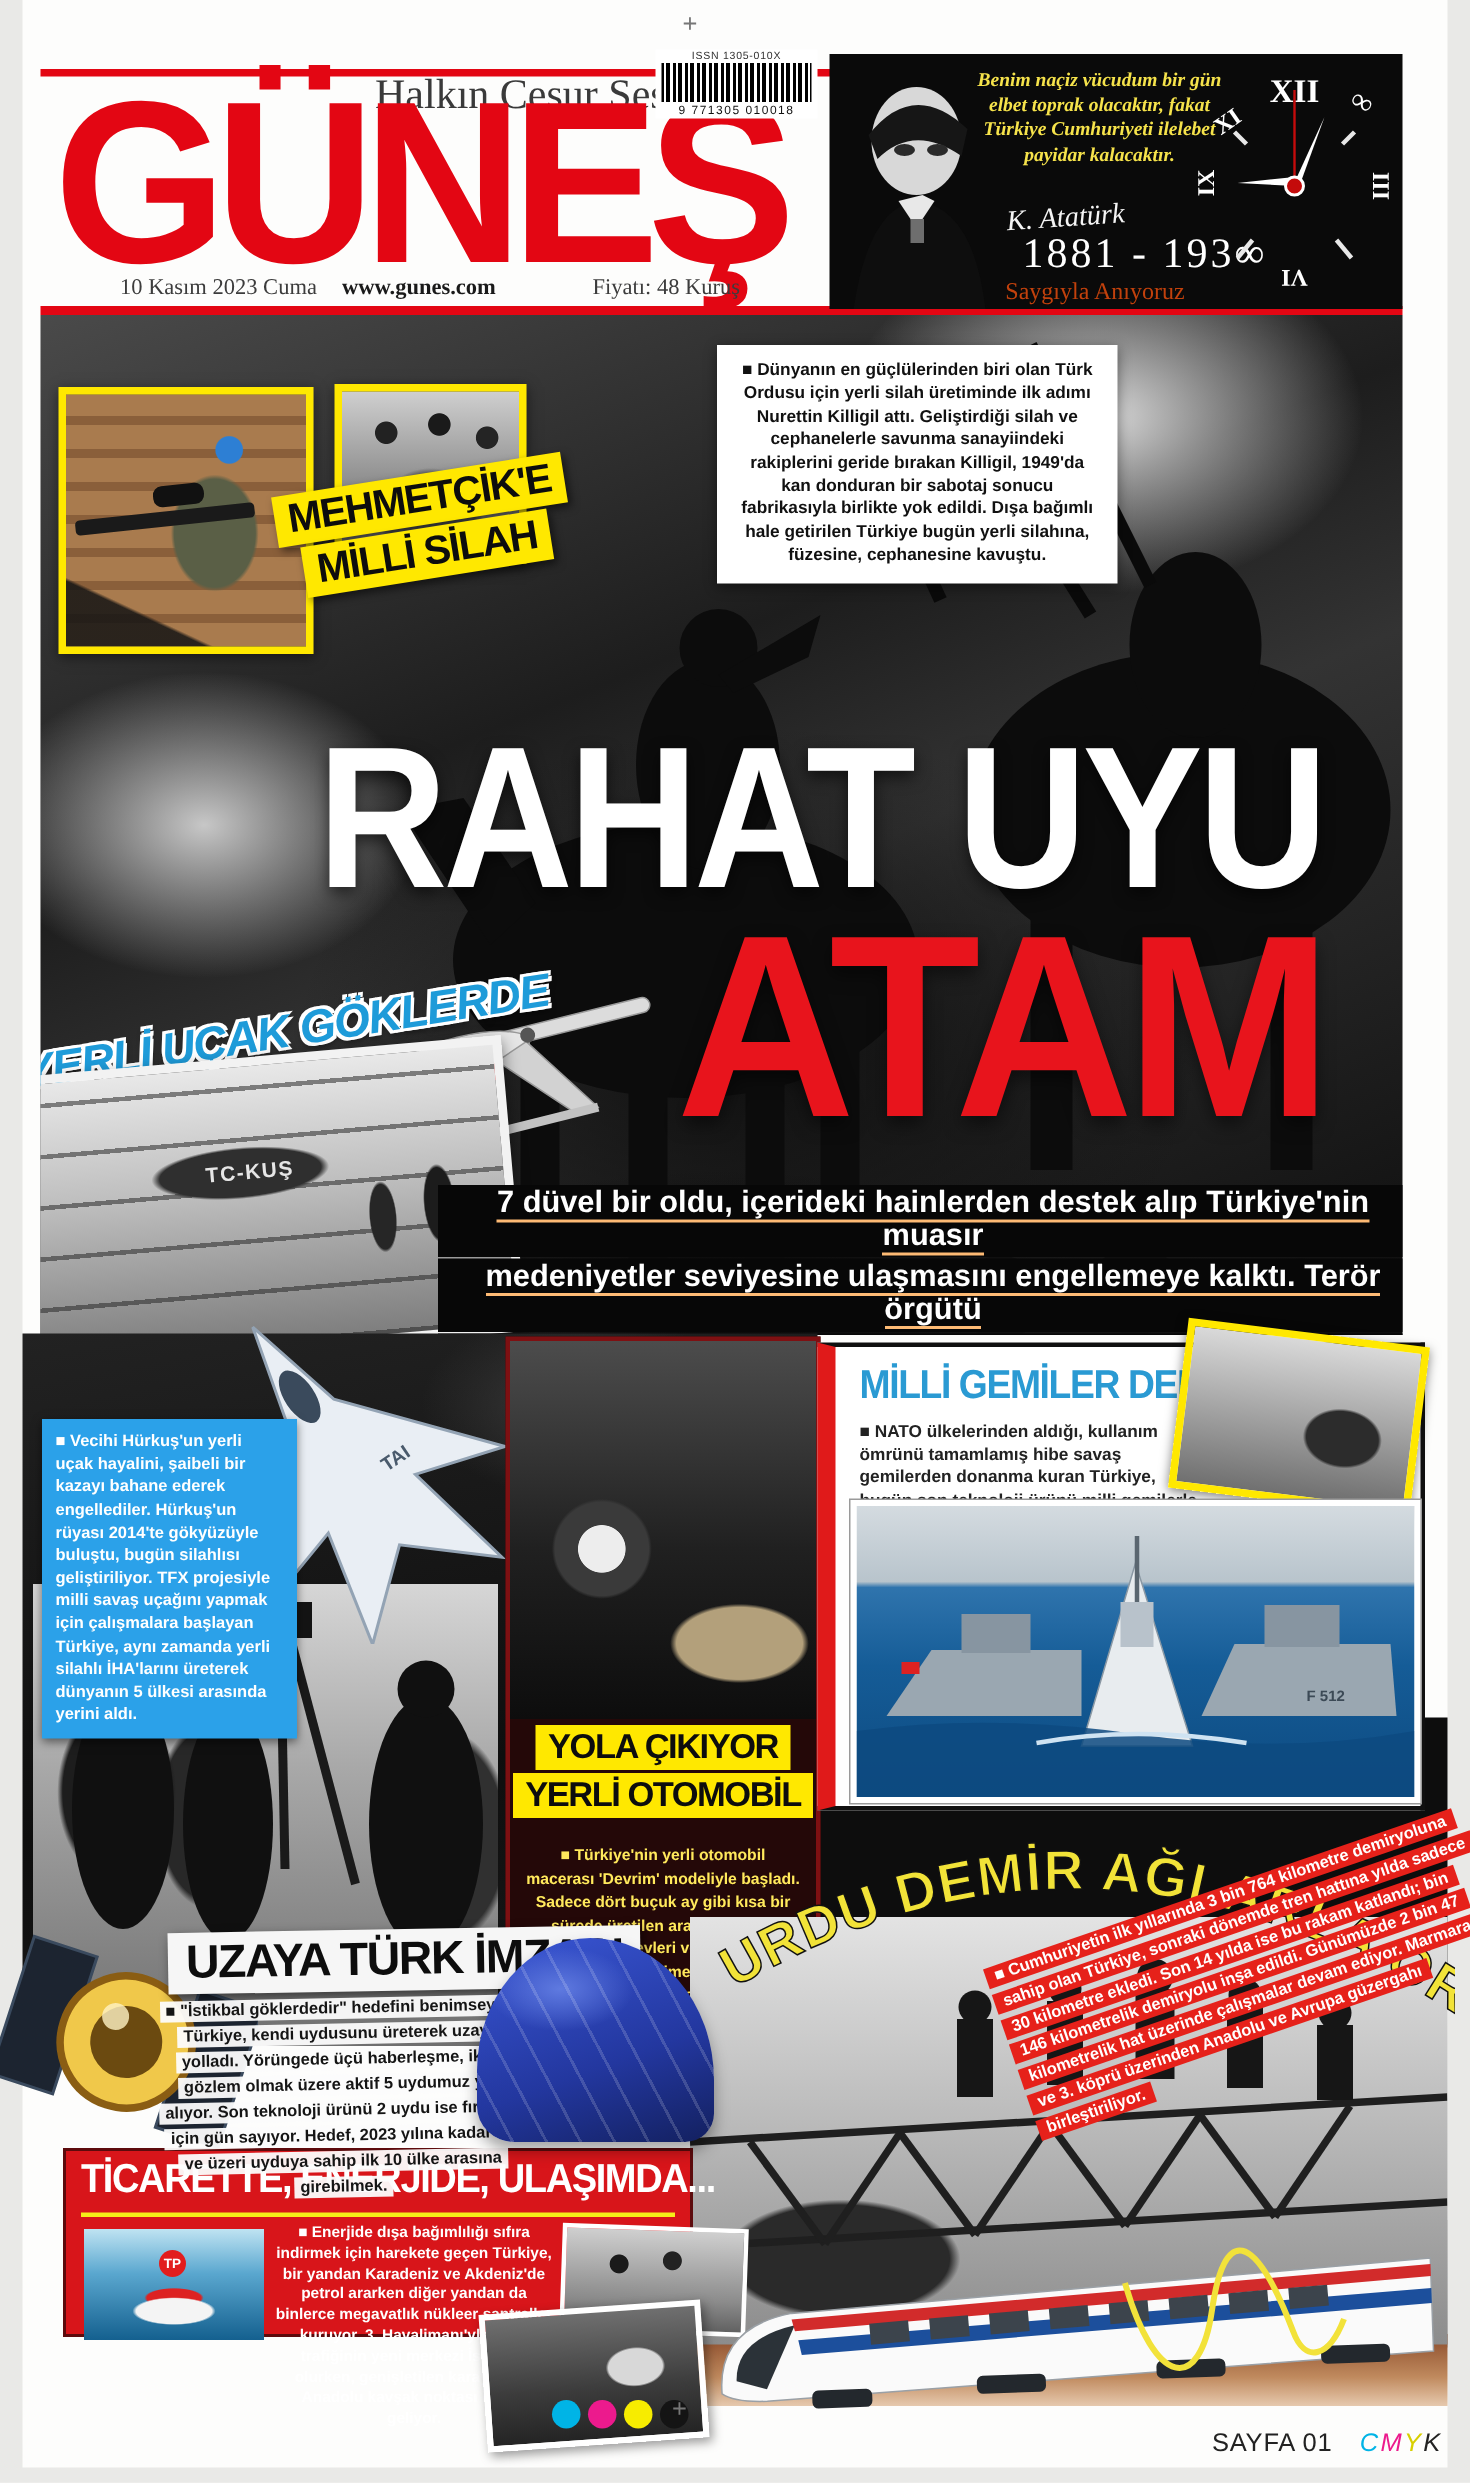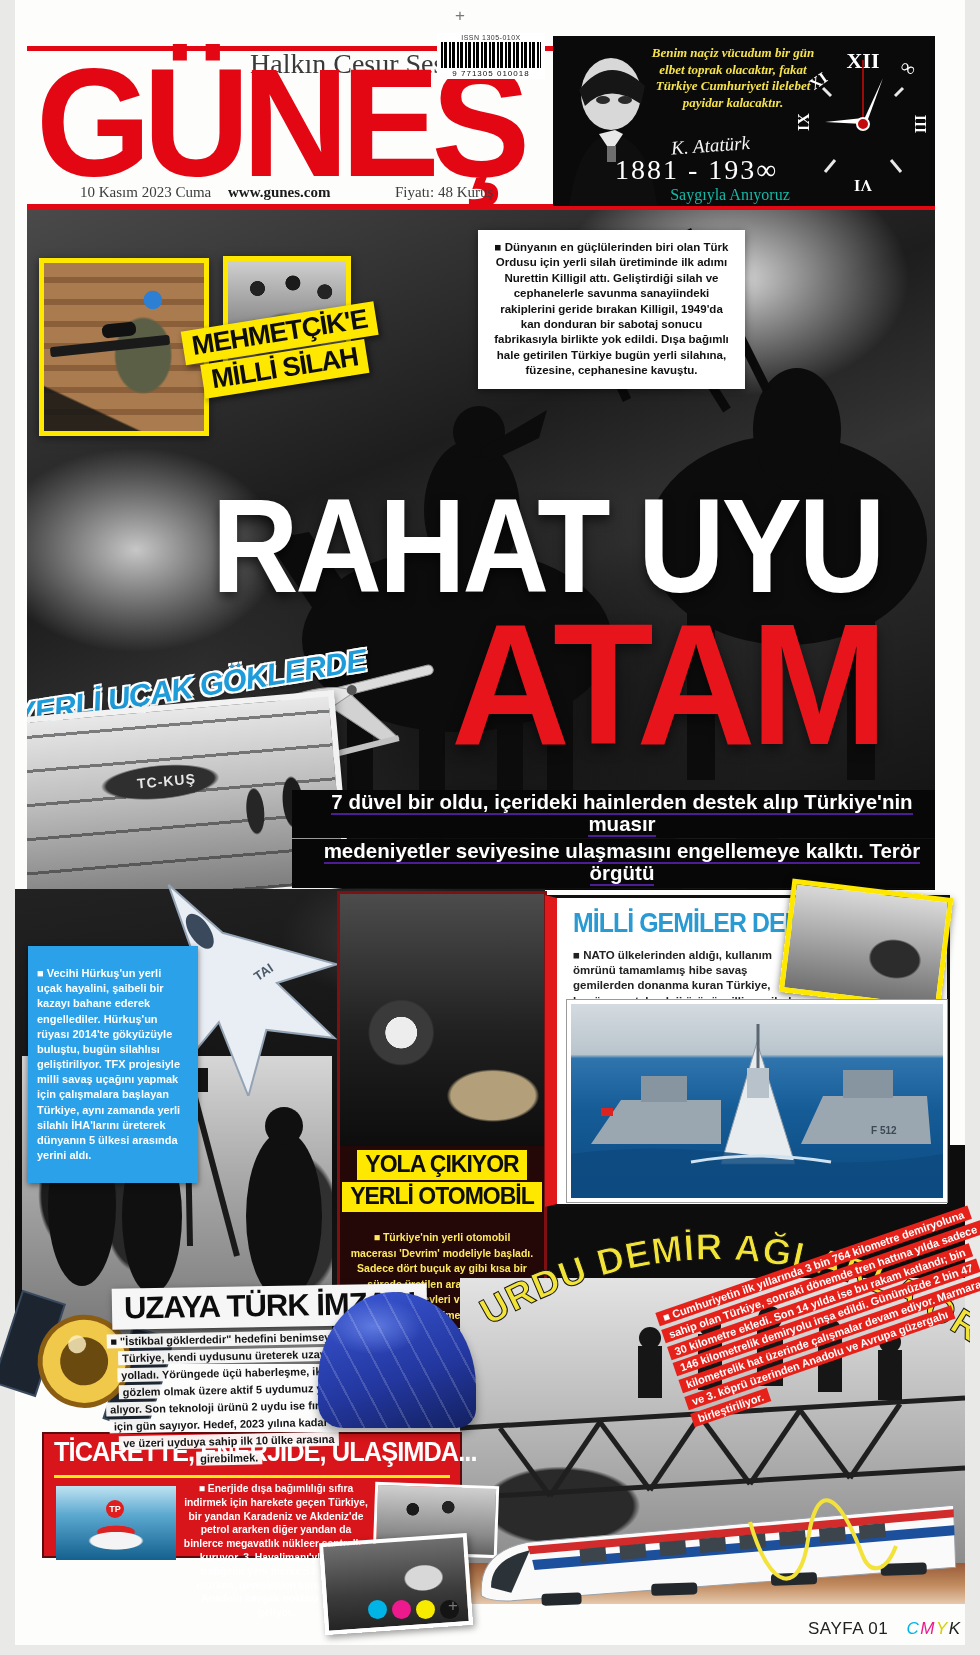--- a/index.html
+++ b/index.html
@@ -17,23 +17,23 @@
   .issn{font-size:7px;color:#333;letter-spacing:.5px;}
   .bars{height:26px;margin:1px 2px;background:repeating-linear-gradient(90deg,#000 0 2px,#fff 2px 3px,#000 3px 6px,#fff 6px 8px);}
   .bdigits{font-size:8px;color:#111;letter-spacing:1px;}
   .mh-info{top:184px;font-family:"Liberation Serif",serif;font-size:15px;color:#3c3c3c;}
   
   .memorial{left:553px;top:36px;width:382px;height:170px;background:#0a0a0a;overflow:hidden;}
   .quote{left:96px;top:9px;width:168px;text-align:center;color:#f6e34b;font-family:"Liberation Serif",serif;
          font-style:italic;font-weight:bold;font-size:13px;line-height:1.28;}
   .sig{left:118px;top:97px;width:130px;color:#f5f5f5;font-family:"Liberation Serif",serif;font-style:italic;
        font-size:19px;transform:rotate(-4deg);}
-  .years{left:62px;top:118px;width:230px;text-align:left;color:#fff;font-family:"Liberation Serif",serif;
+  .years{left:62px;top:118px;width:230px;text-align:right;color:#fff;font-family:"Liberation Serif",serif;
          font-size:28px;letter-spacing:2px;}
-  .respect{left:62px;top:150px;width:230px;text-align:center;color:#14b8a6;font-family:"Liberation Serif",serif;font-size:16px;}
+  .respect{left:62px;top:150px;width:230px;text-align:center;color:#c2410c;font-family:"Liberation Serif",serif;font-size:16px;}
   
   .hero{left:27px;top:210px;width:908px;height:680px;overflow:hidden;background:
     radial-gradient(ellipse 280px 190px at 78% 10%,#d8d8d8 0%,rgba(216,216,216,0) 62%),
     radial-gradient(ellipse 240px 170px at 12% 50%,#c7c7c7 0%,rgba(199,199,199,0) 60%),
     radial-gradient(ellipse 300px 120px at 50% 97%,#060606 0%,rgba(6,6,6,0) 75%),
     radial-gradient(ellipse 420px 300px at 52% 72%,#101010 0%,rgba(16,16,16,0) 72%),
     linear-gradient(158deg,#4a4a4a 0%,#1d1d1d 38%,#333 55%,#0d0d0d 100%);}
   .yphoto{border:5px solid #ffe800;box-shadow:0 2px 8px rgba(0,0,0,.5);}
   .photo1{left:12px;top:48px;width:160px;height:168px;background:
     radial-gradient(circle 16px at 68% 22%,#2d7fd4 0 55%,rgba(0,0,0,0) 60%),
@@ -68,27 +68,27 @@
       radial-gradient(ellipse 90px 26px at 45% 38%,#2f2f2f 0 60%,rgba(0,0,0,0) 66%),
       radial-gradient(ellipse 16px 40px at 86% 55%,#1c1c1c 0 60%,rgba(0,0,0,0) 66%),
       radial-gradient(ellipse 14px 36px at 74% 58%,#262626 0 60%,rgba(0,0,0,0) 66%),
       repeating-linear-gradient(0deg,rgba(40,40,40,.55) 0 3px,rgba(0,0,0,0) 3px 34px),
       linear-gradient(180deg,#e8e8e8 0%,#bdbdbd 45%,#7d7d7d 100%);}
   .planelabel{left:120px;top:62px;color:#e6e6e6;font-weight:bold;font-size:14px;letter-spacing:1px;}
   .deck{left:265px;top:580px;width:660px;text-align:center;}
   .deck .dline{margin:0 0 1px;}
   .deck .dstrip{display:inline-block;background:#070707;color:#fff;font-weight:bold;font-size:20.5px;
                 padding:1px 10px 3px;line-height:1.08;}
-  .deck .dstrip span{border-bottom:2px solid #4c1d95;}
+  .deck .dstrip span{border-bottom:2px solid #fdba74;}
   
   .collage{left:15px;top:889px;width:530px;height:470px;background:
      radial-gradient(ellipse 150px 90px at 70% 10%,#3a3a3a 0%,rgba(0,0,0,0) 70%),
      linear-gradient(170deg,#222 0%,#0e0e0e 60%,#1b1b1b 100%);}
   .bluebox{left:28px;top:946px;width:152px;background:#2ba1e9;color:#fff;font-weight:bold;font-size:11px;
-           line-height:1.38;padding:20px 9px;box-shadow:0 2px 6px rgba(0,0,0,.5);}
+           line-height:1.38;padding:8px 9px;box-shadow:0 2px 6px rgba(0,0,0,.5);}
   .officers{left:22px;top:1056px;width:310px;height:308px;overflow:hidden;background:
      radial-gradient(ellipse 60px 90px at 18% 45%,#1d1d1d 0 60%,rgba(0,0,0,0) 66%),
      radial-gradient(ellipse 55px 95px at 38% 50%,#282828 0 60%,rgba(0,0,0,0) 66%),
      radial-gradient(ellipse 70px 110px at 88% 55%,#303030 0 60%,rgba(0,0,0,0) 66%),
      linear-gradient(180deg,#d6d6d6 0%,#a8a8a8 40%,#6f6f6f 100%);}
   .uzaya{left:112px;top:1286px;transform:rotate(-1deg);background:#f6f6f6;color:#0d0d0d;font-weight:bold;
          font-size:31px;letter-spacing:-1px;padding:2px 12px 3px;box-shadow:2px 3px 7px rgba(0,0,0,.55);}
   .spacebody{left:106px;top:1331px;width:244px;text-align:center;transform:rotate(-1.2deg);
              font-size:11px;font-weight:bold;line-height:1.55;}
   .spacebody span{background:rgba(252,252,252,.95);color:#151515;padding:1px 4px;

